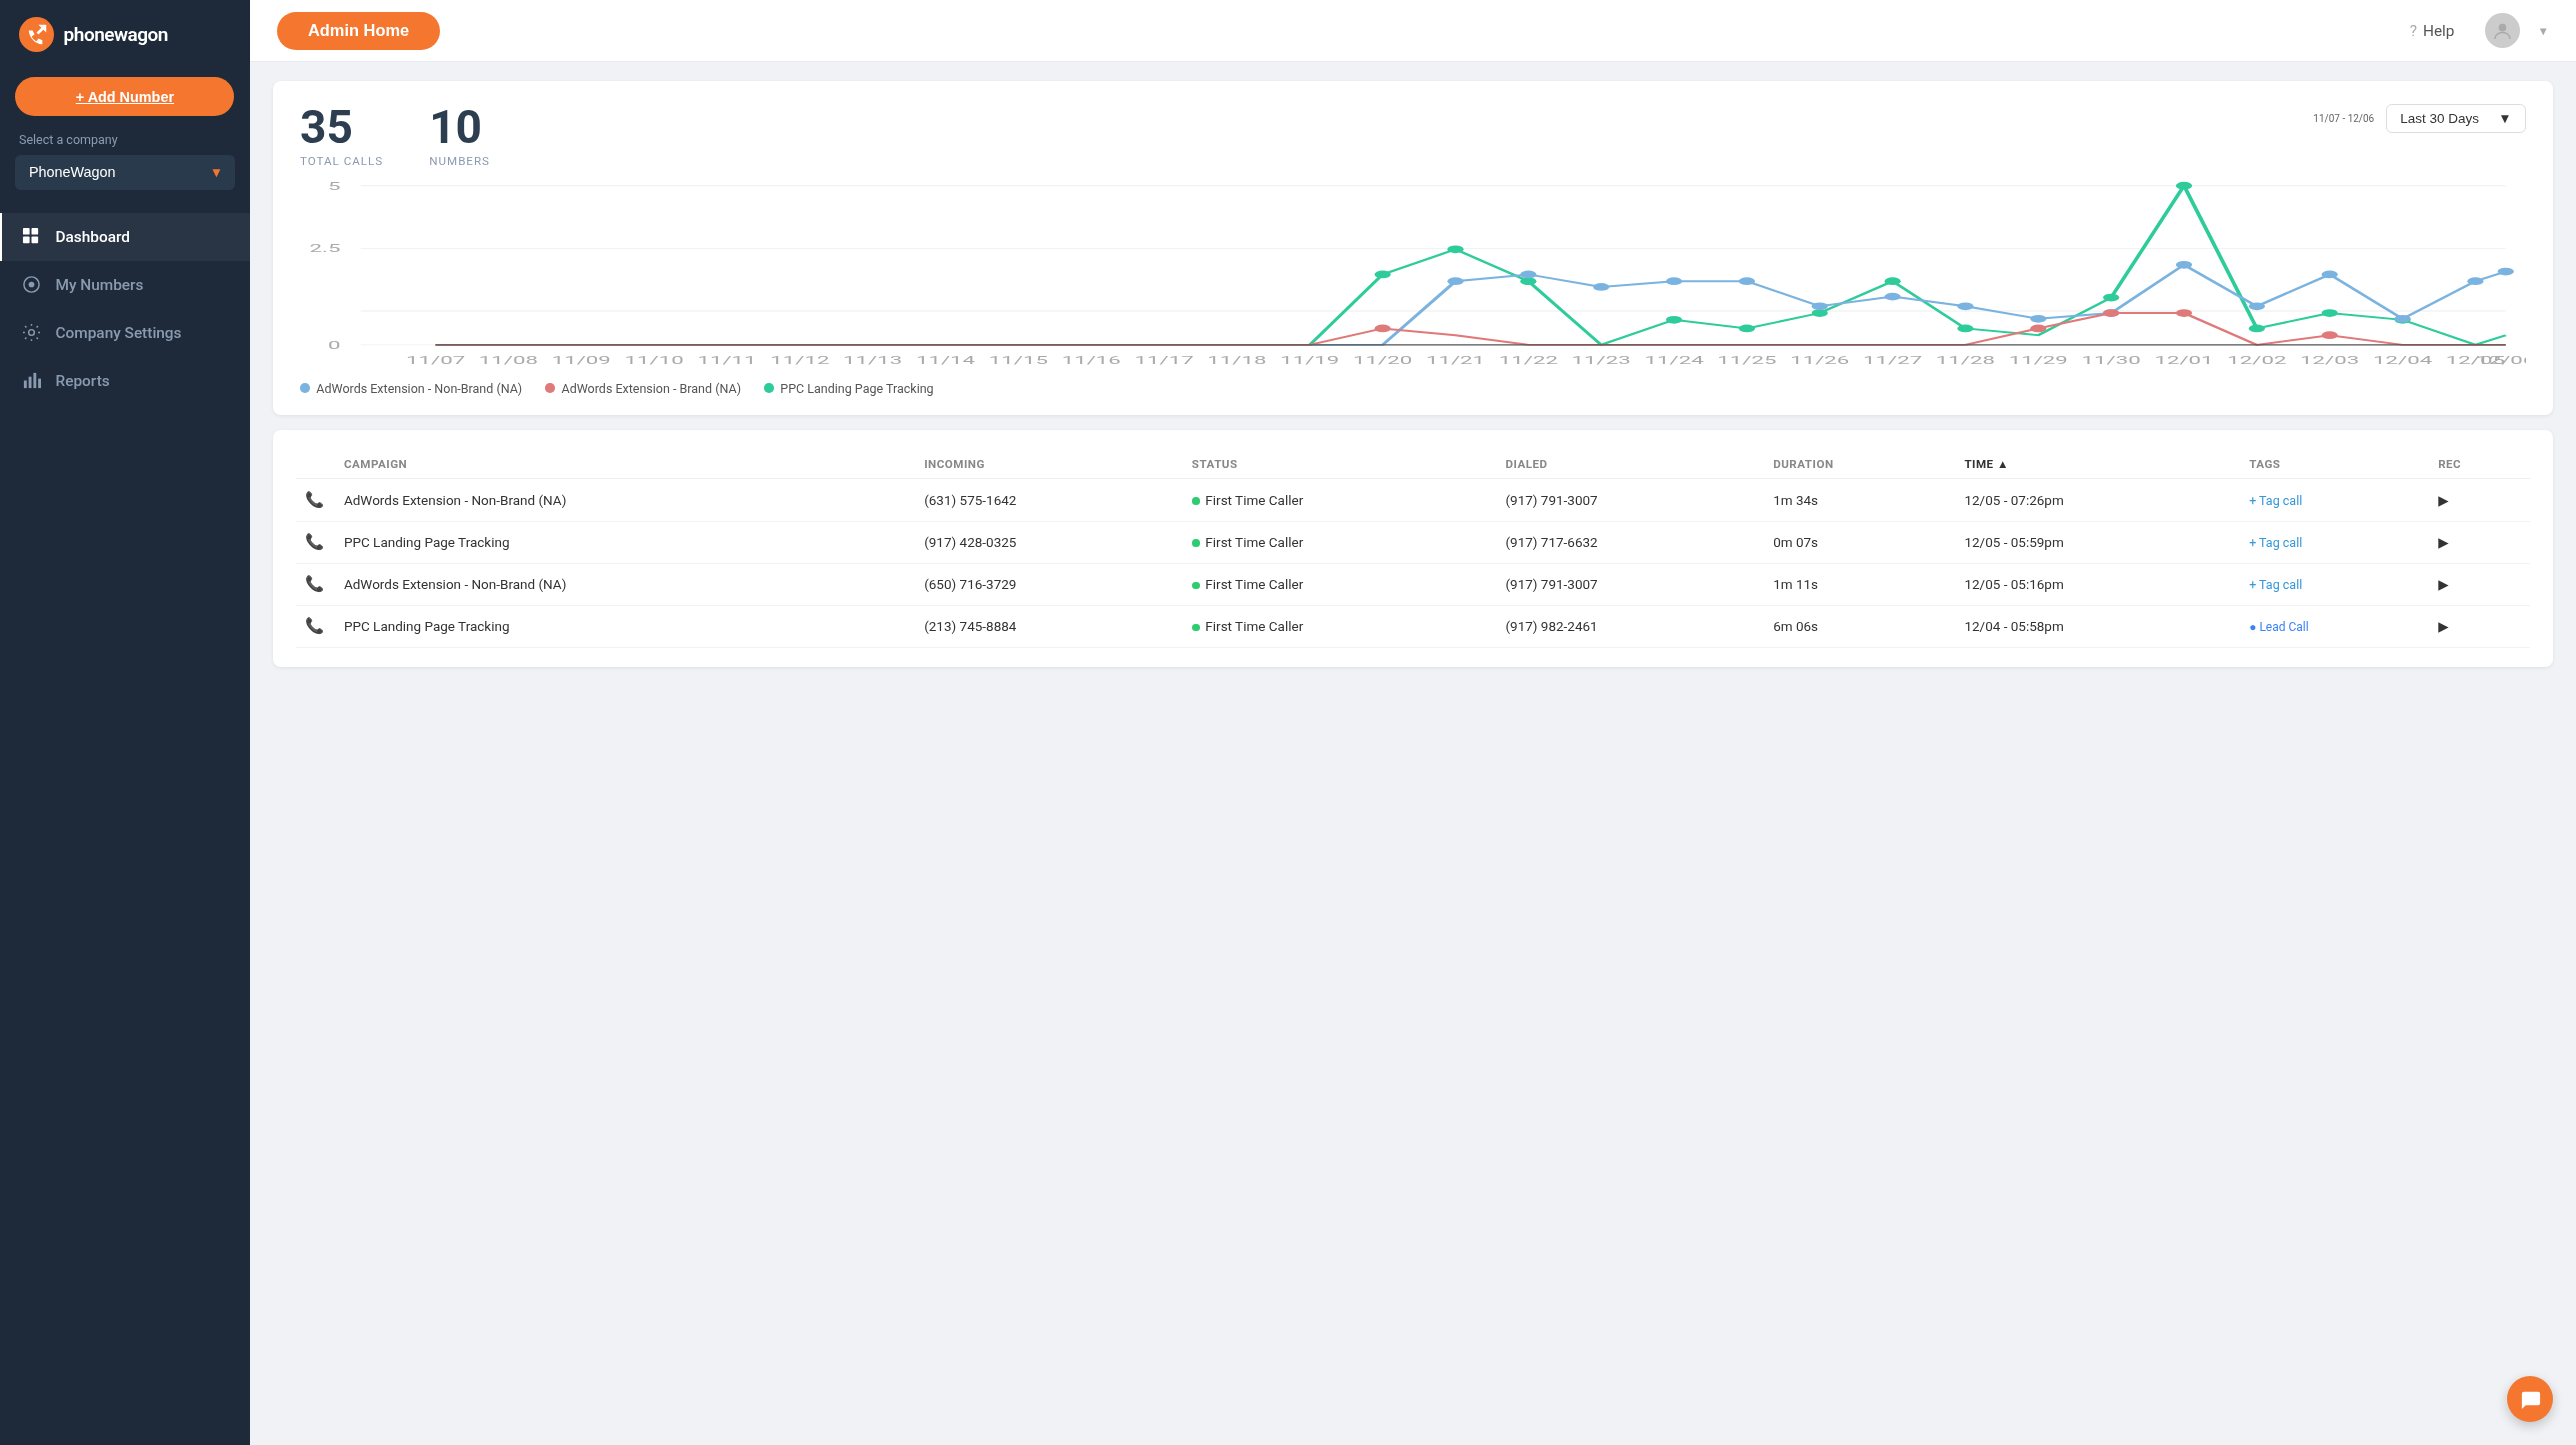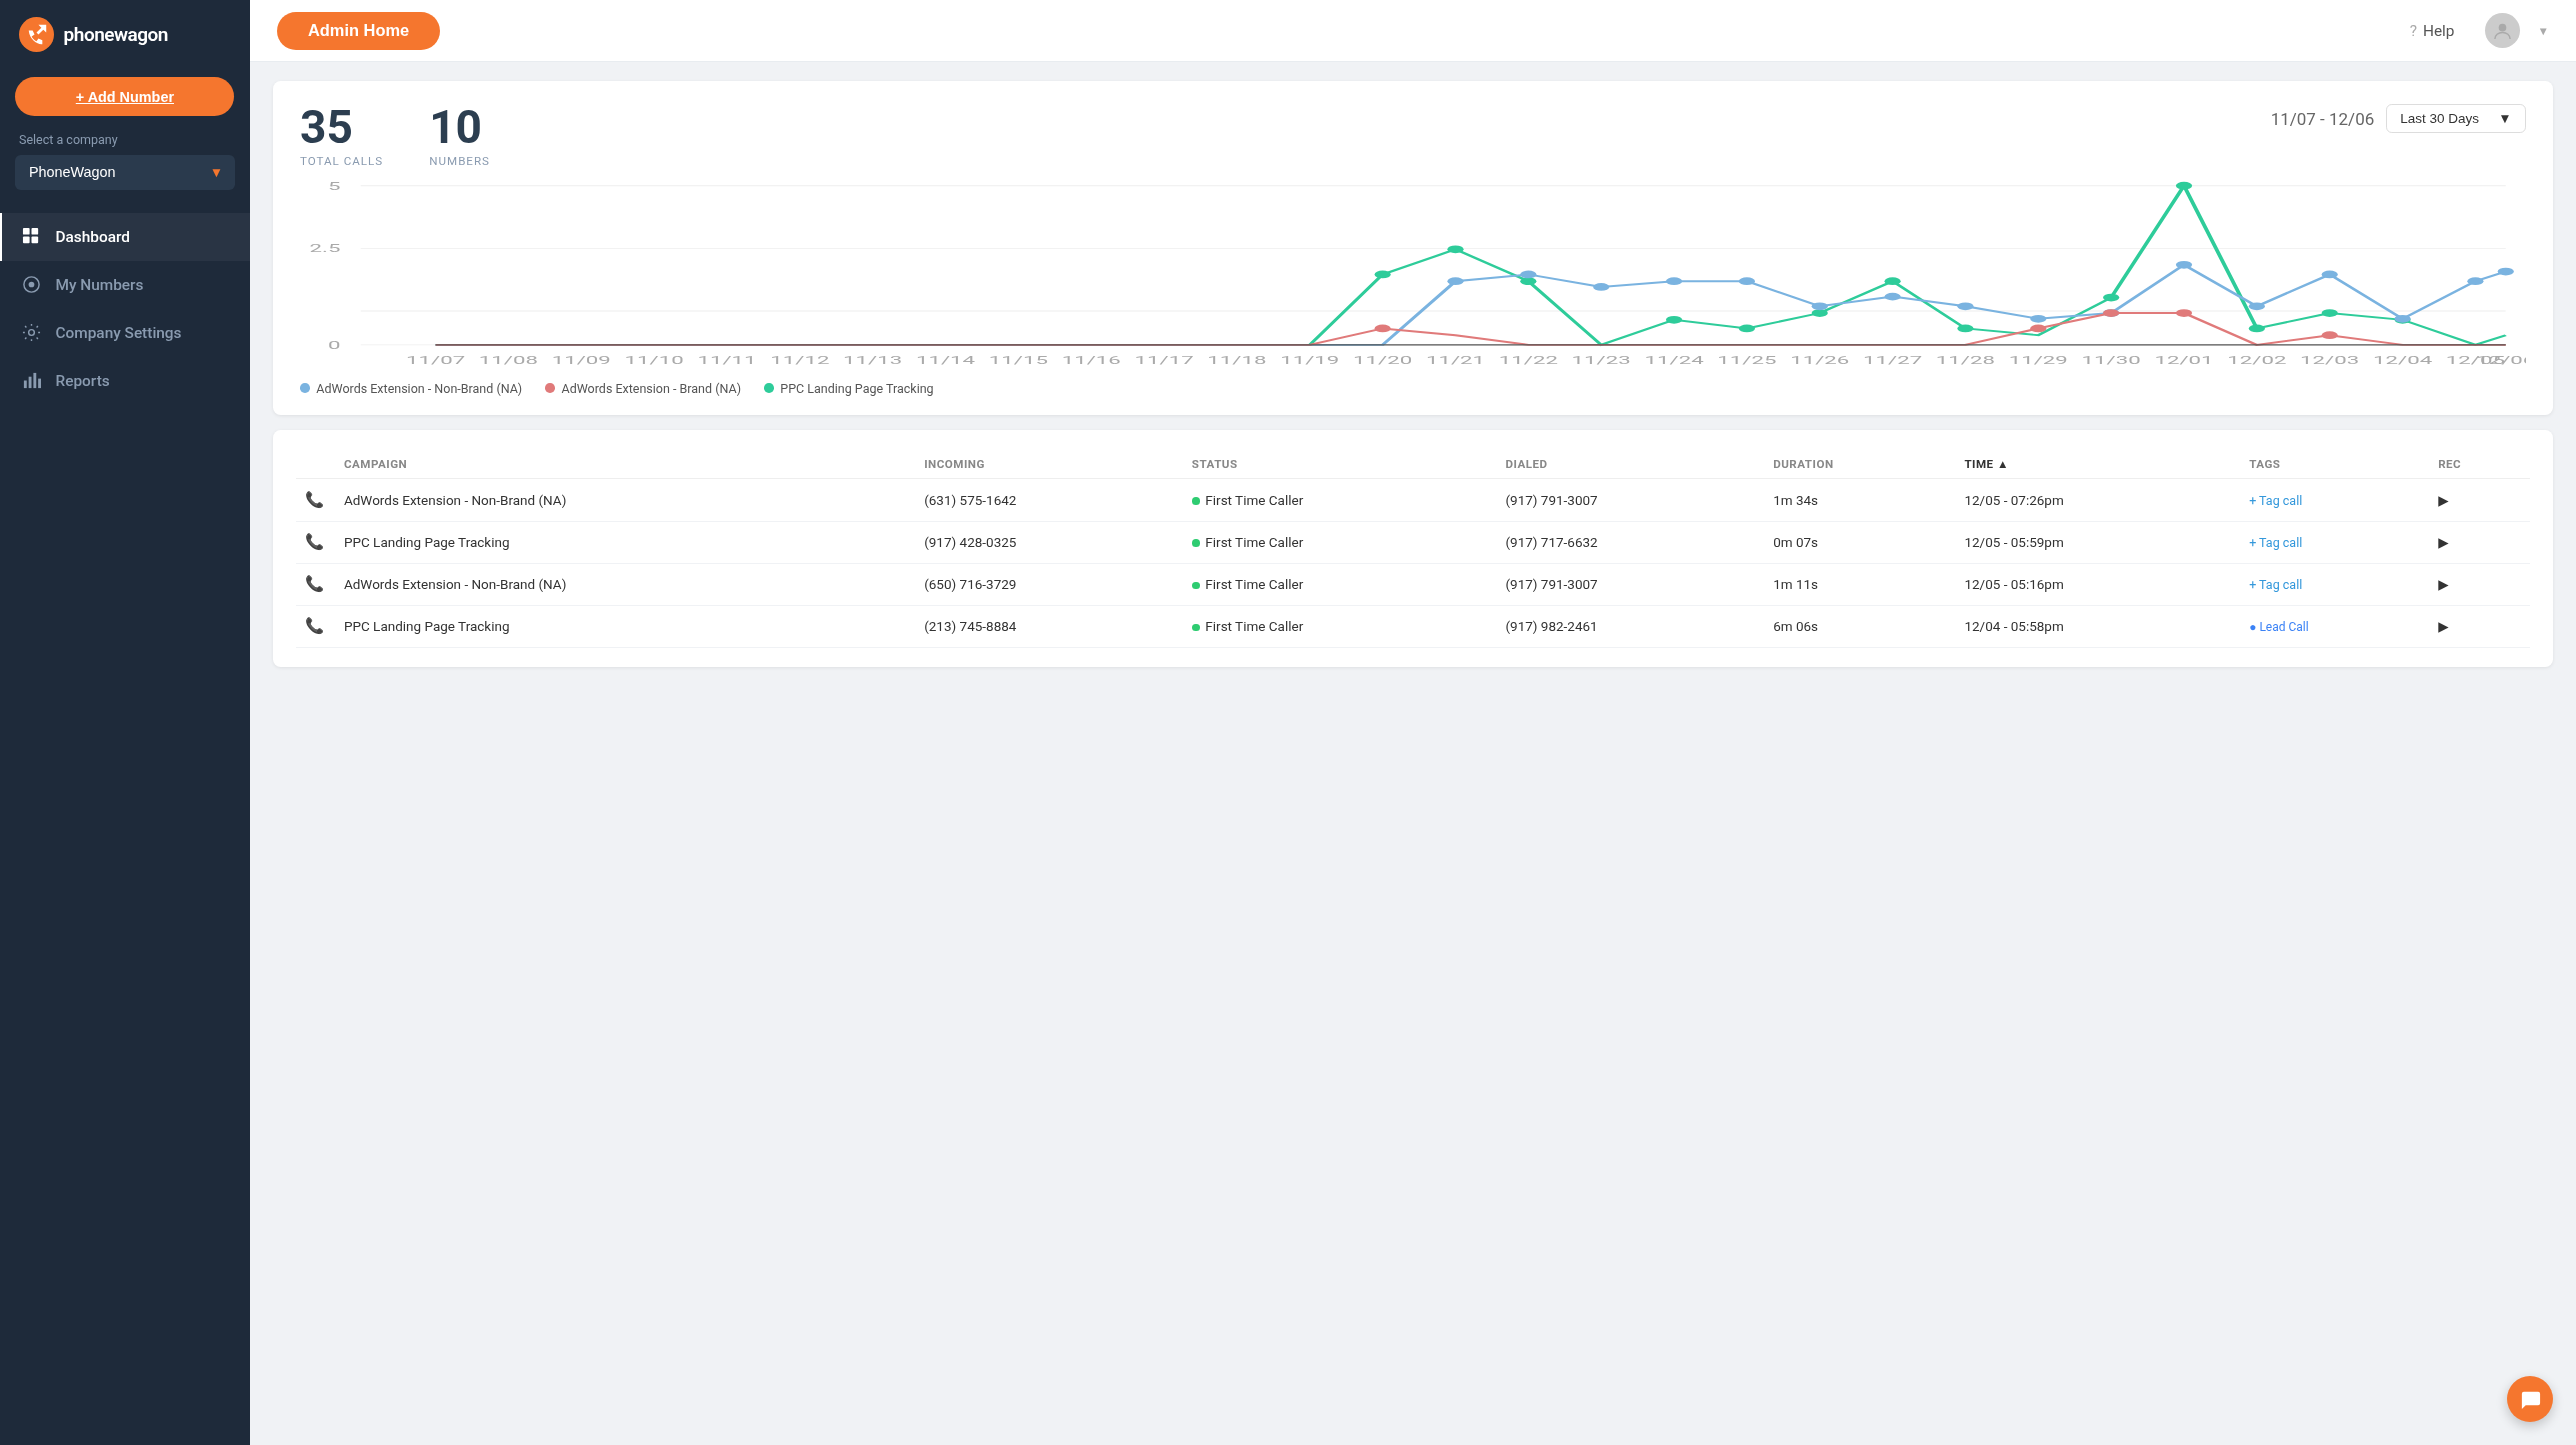--- a/index.html
+++ b/index.html
@@ -30,21 +30,21 @@
     
     .content { flex: 1; overflow-y: auto; padding: 19px 23px; }
 
     
     .stats-card { background: #fff; border-radius: 7.7px; padding: 23px 27px 19px; margin-bottom: 15.4px; box-shadow: 0 1px 3.9px rgba(0,0,0,0.08); }
     .stats-header { display: flex; align-items: flex-start; margin-bottom: 3px; }
     .stats-numbers { display: flex; gap: 46px; }
     .stat-block .stat-number { font-size: 46px; font-weight: 700; color: #2c3e50; line-height: 1; }
     .stat-block .stat-label { font-size: 11.6px; color: #8a9bb0; letter-spacing: 1px; text-transform: uppercase; margin-top: 3.9px; }
     .stats-controls { margin-left: auto; display: flex; align-items: center; gap: 11.6px; }
-    .date-range-text { font-size: 17px; color: #666; }
+    .date-range-text { font-size: 10px; color: #666; }
     .last-days-btn { background: #fff; border: 1px solid #ddd; border-radius: 5.8px; padding: 5.8px 13.5px; font-size: 13.5px; cursor: pointer; display: flex; align-items: center; gap: 19px; color: #333; }
     .time-tabs { display: flex; gap: 3.9px; margin-top: 7.7px; }
     .time-tab { padding: 3.9px 13.5px; border-radius: 15.4px; font-size: 13.5px; cursor: pointer; color: #666; border: none; background: transparent; }
     .time-tab.active { background: #e8f4fd; color: #1a7cbf; font-weight: 600; }
 
     
     .chart-area { width: 100%; height: 193px; position: relative; margin-top: 7.7px; }
     .chart-svg { width: 100%; height: 100%; }
     .chart-legend { display: flex; gap: 23px; margin-top: 11.6px; align-items: center; flex-wrap: wrap; }
     .legend-item { display: flex; align-items: center; gap: 6.7px; font-size: 12.5px; color: #555; }

